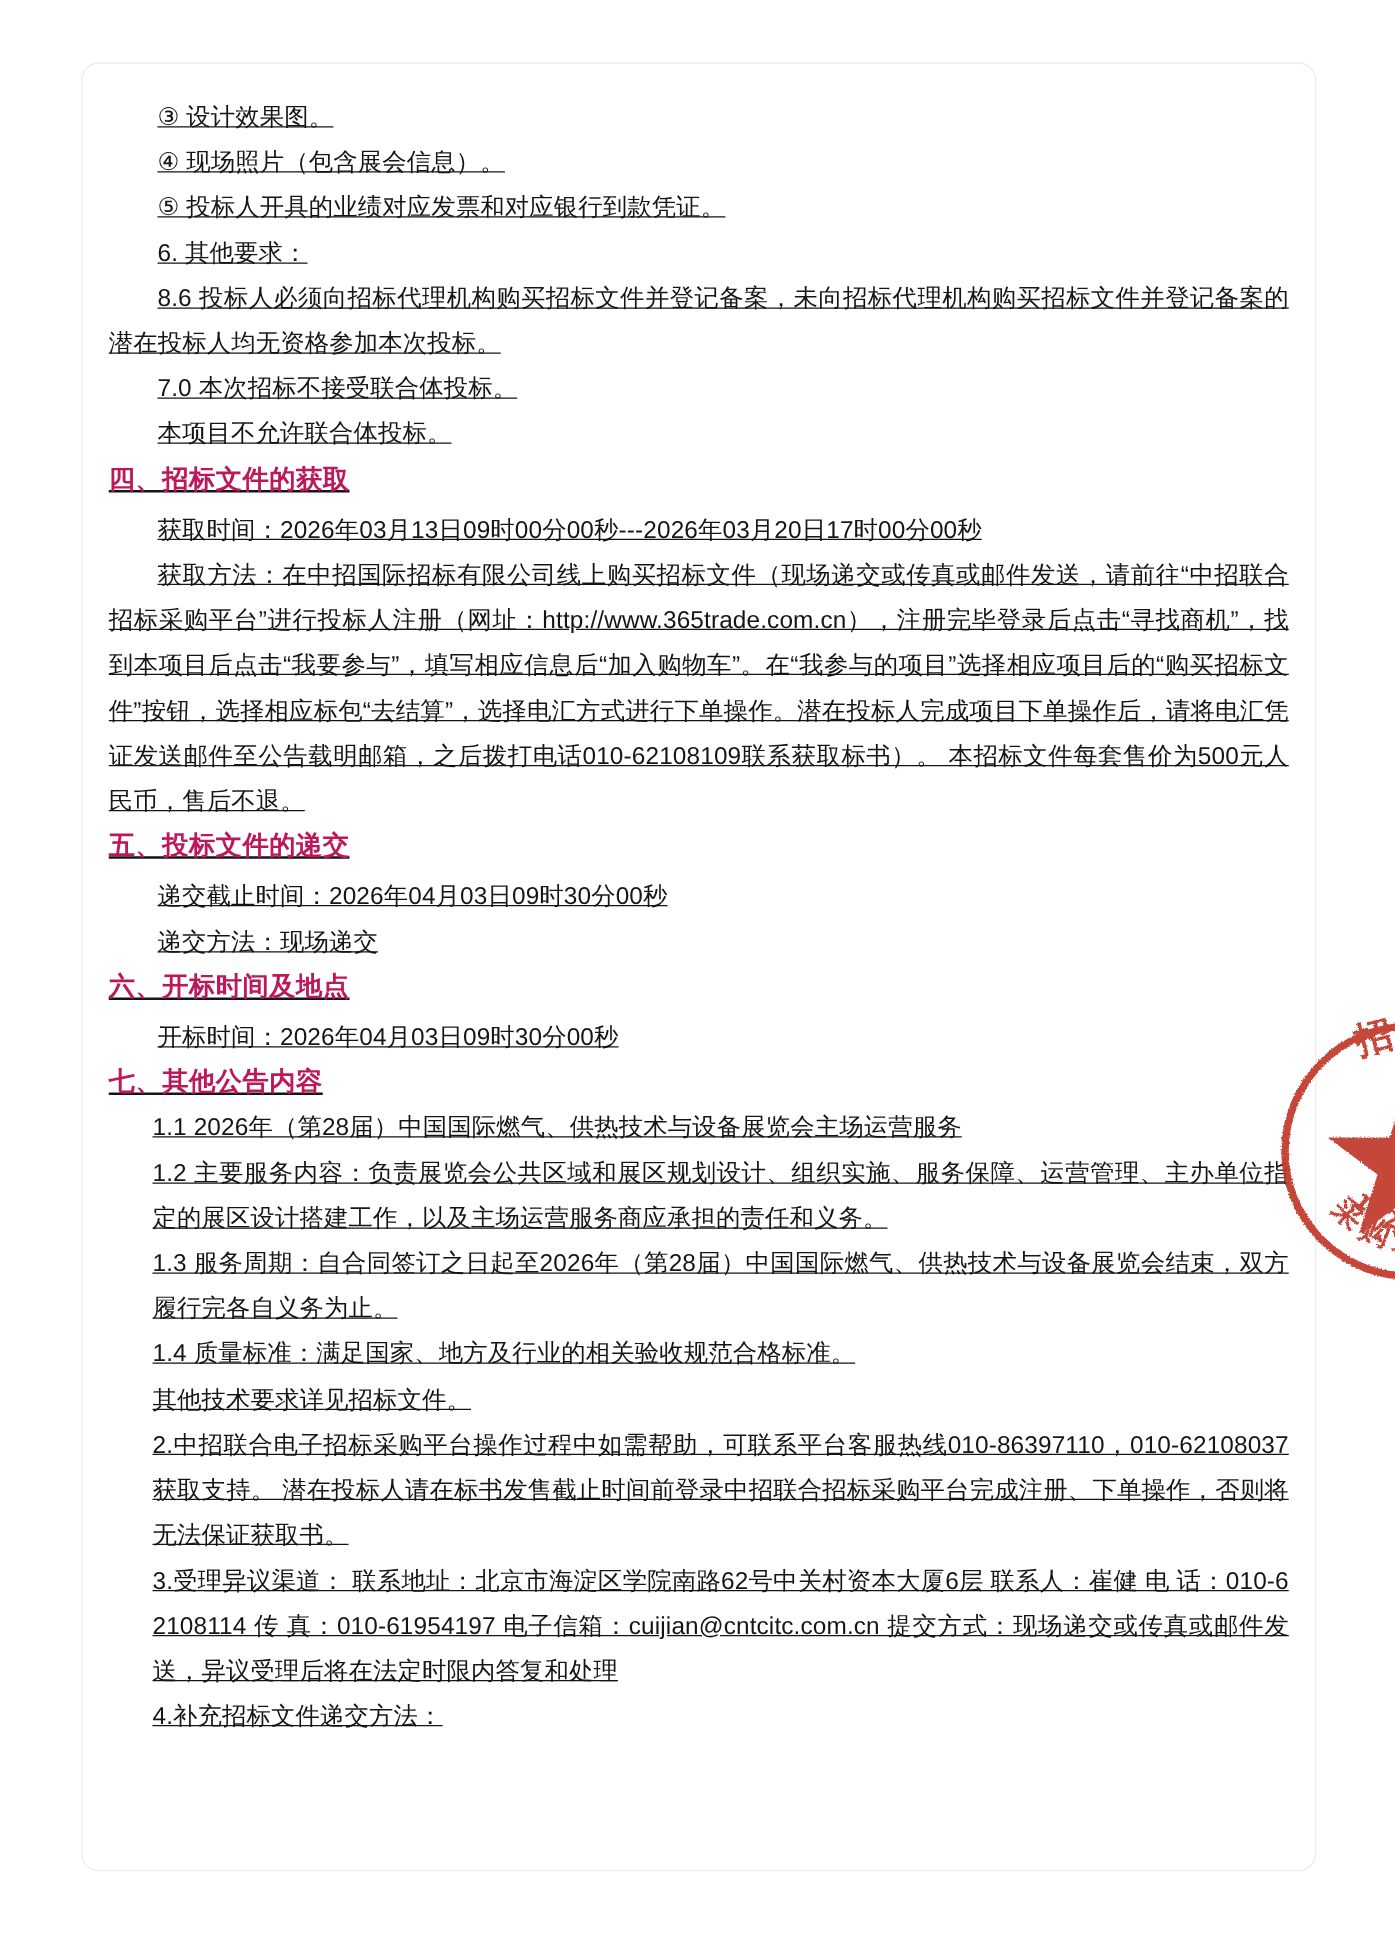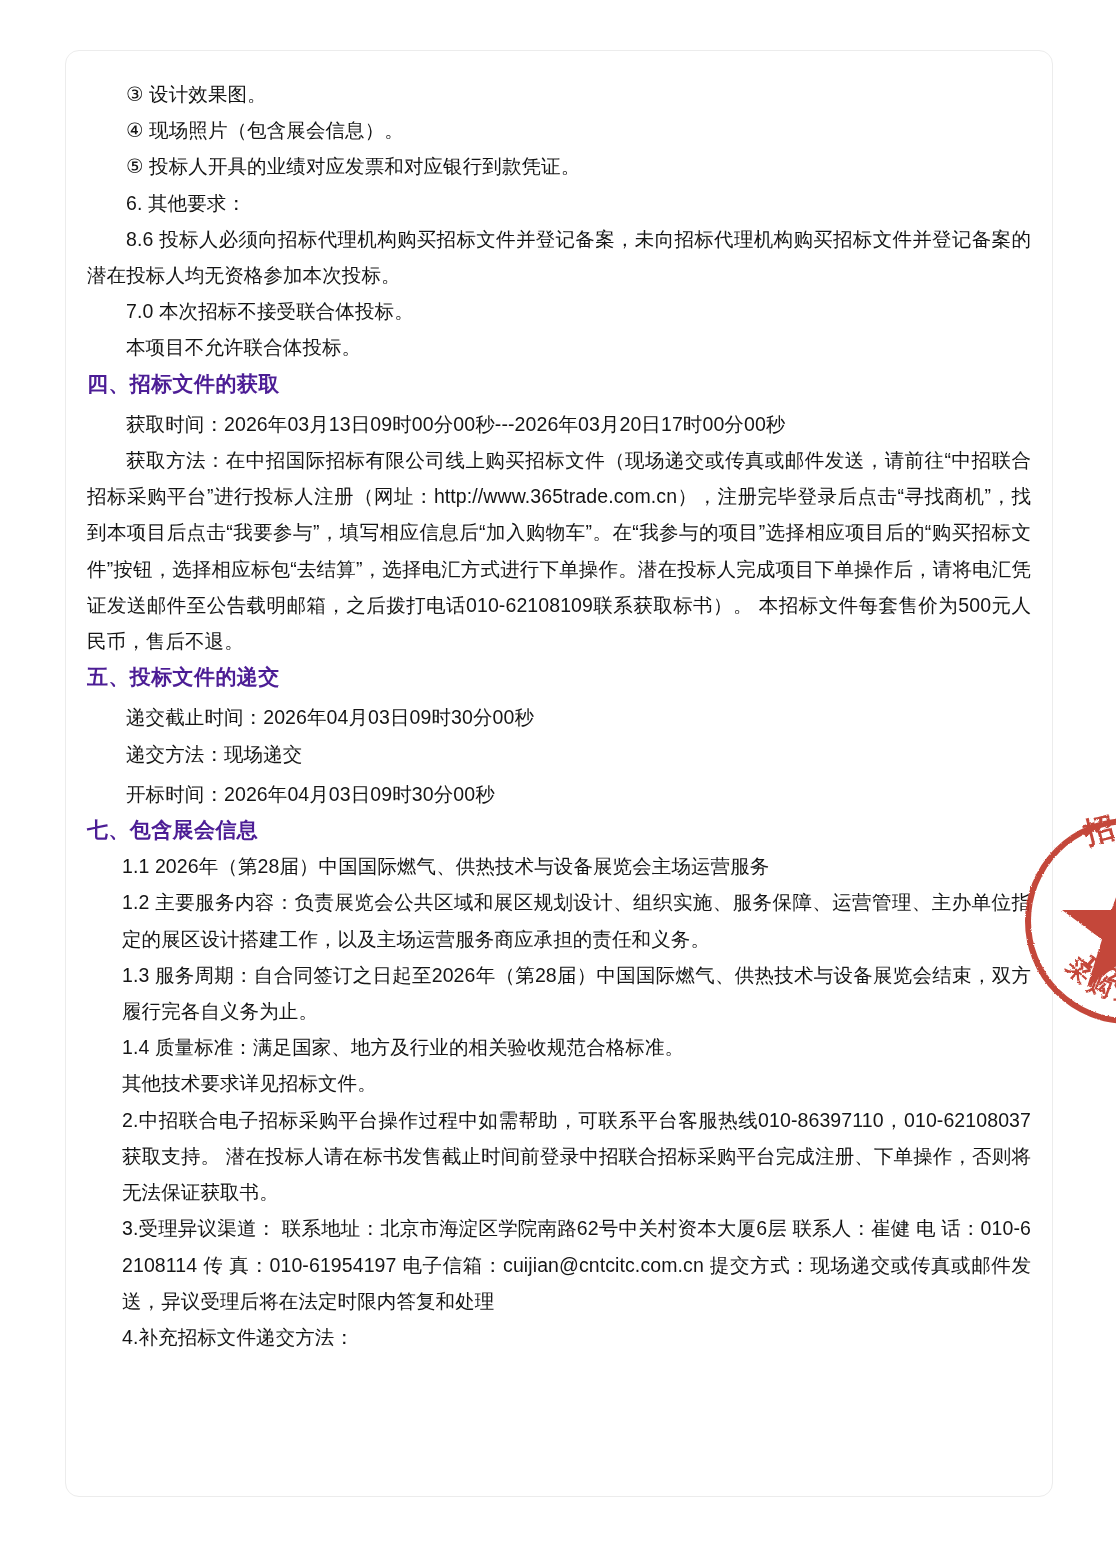--- a/index.html
+++ b/index.html
@@ -36,40 +36,41 @@
     top: 50px;
     width: 988px;
     height: 1447px;
     box-sizing: border-box;
     padding: 26px 22px 0 22px;
     font-size: 19.5px;
     line-height: 36.2px;
     color: #151515;
     letter-spacing: 0.1px;
     z-index: 3;
+    text-decoration: underline;
   }
 
   p {
     margin: 0;
     padding: 0;
     text-align: justify;
     text-justify: inter-ideograph;
     word-break: break-all;
   }
 
   .indent   { text-indent: 2em; }
   .noindent { text-indent: 0; margin-left: 35px; }
 
   h2.sec-head {
     margin: 0;
     padding: 0;
     font-size: 21px;
     font-weight: bold;
     line-height: 36.2px;
-    color: #4c1d95;
+    color: #be185d;
     letter-spacing: 0.4px;
   }
 
   .gap-before { margin-top: 19px; }
   .gap-after  { margin-top: 4px; }
 
   
   #seal-clip {
     position: absolute;
     left: 1013px;
@@ -97,23 +98,24 @@
   <p class="indent">本项目不允许联合体投标。</p>
 
   <h2 class="sec-head gap-before">四、招标文件的获取</h2>
   <p class="indent gap-after">获取时间：2026年03月13日09时00分00秒---2026年03月20日17时00分00秒</p>
   <p class="indent">获取方法：在中招国际招标有限公司线上购买招标文件（现场递交或传真或邮件发送，请前往“中招联合招标采购平台”进行投标人注册（网址：http://www.365trade.com.cn），注册完毕登录后点击“寻找商机”，找到本项目后点击“我要参与”，填写相应信息后“加入购物车”。在“我参与的项目”选择相应项目后的“购买招标文件”按钮，选择相应标包“去结算”，选择电汇方式进行下单操作。潜在投标人完成项目下单操作后，请将电汇凭证发送邮件至公告载明邮箱，之后拨打电话010-62108109联系获取标书）。 本招标文件每套售价为500元人民币，售后不退。</p>
 
   <h2 class="sec-head gap-before">五、投标文件的递交</h2>
   <p class="indent gap-after">递交截止时间：2026年04月03日09时30分00秒</p>
   <p class="indent">递交方法：现场递交</p>
 
+  <h2 class="sec-head gap-before">六、开标时间及地点</h2>
   <p class="indent gap-after">开标时间：2026年04月03日09时30分00秒</p>
 
-  <h2 class="sec-head gap-before">七、包含展会信息</h2>
+  <h2 class="sec-head gap-before">七、其他公告内容</h2>
   <p class="noindent">1.1 2026年（第28届）中国国际燃气、供热技术与设备展览会主场运营服务</p>
   <p class="noindent">1.2 主要服务内容：负责展览会公共区域和展区规划设计、组织实施、服务保障、运营管理、主办单位指定的展区设计搭建工作，以及主场运营服务商应承担的责任和义务。</p>
   <p class="noindent">1.3 服务周期：自合同签订之日起至2026年（第28届）中国国际燃气、供热技术与设备展览会结束，双方履行完各自义务为止。</p>
   <p class="noindent">1.4 质量标准：满足国家、地方及行业的相关验收规范合格标准。</p>
   <p class="noindent">其他技术要求详见招标文件。</p>
   <p class="noindent">2.中招联合电子招标采购平台操作过程中如需帮助，可联系平台客服热线010-86397110，010-62108037获取支持。 潜在投标人请在标书发售截止时间前登录中招联合招标采购平台完成注册、下单操作，否则将无法保证获取书。</p>
   <p class="noindent">3.受理异议渠道： 联系地址：北京市海淀区学院南路62号中关村资本大厦6层 联系人：崔健 电 话：010-62108114 传 真：010-61954197 电子信箱：cuijian@cntcitc.com.cn 提交方式：现场递交或传真或邮件发送，异议受理后将在法定时限内答复和处理</p>
   <p class="noindent">4.补充招标文件递交方法：</p>
 
 </div>

